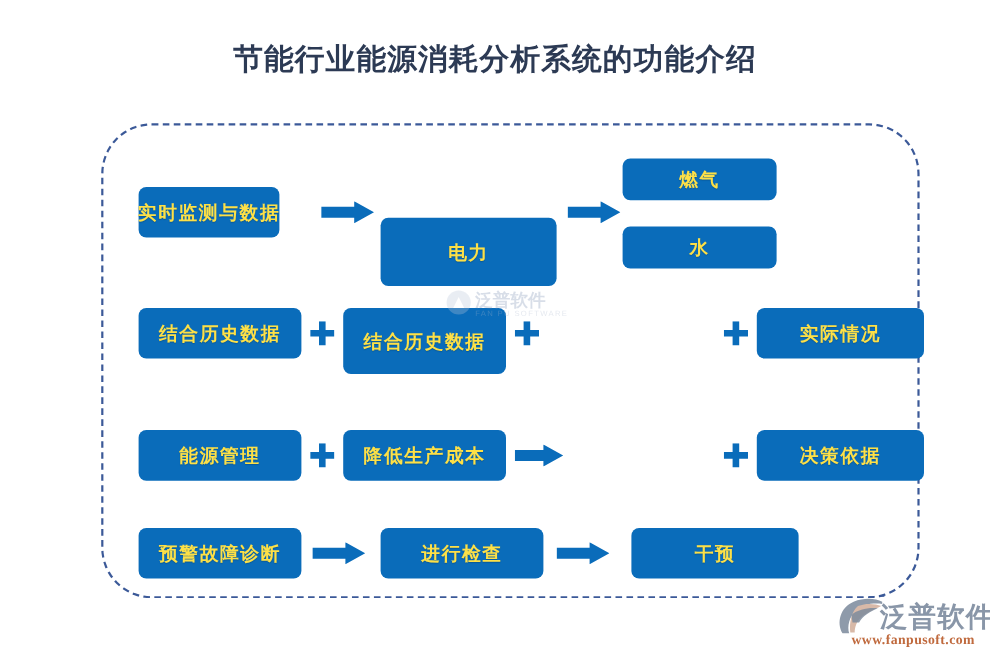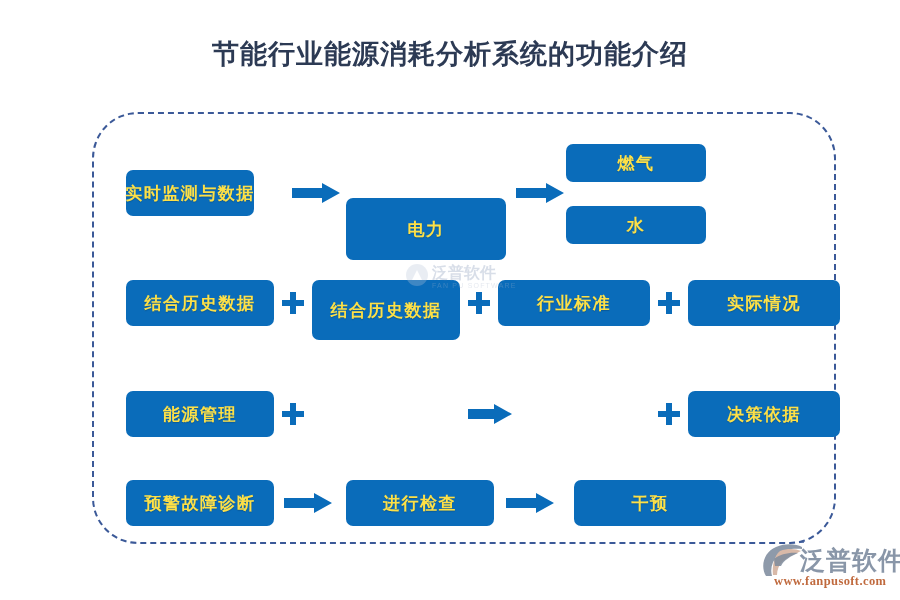--- a/index.html
+++ b/index.html
@@ -189,38 +189,38 @@
   </span>
 
   <div class="node" style="left:218px; top:166px; width:148px; height:60px;">结合历史数据</div>
 
   <span class="plus" style="left:374px; top:178px;">
     <svg width="22" height="22" viewBox="0 0 22 22" aria-hidden="true">
       <path d="M8,0 H14 V8 H22 V14 H14 V22 H8 V14 H0 V8 H8 Z" fill="#0a6cba"></path>
     </svg>
   </span>
 
-  <div class="node" style="left:404px; top:166px; width:152px; height:46px;">行业标准</div>
 
   <span class="plus" style="left:564px; top:178px;">
     <svg width="22" height="22" viewBox="0 0 22 22" aria-hidden="true">
       <path d="M8,0 H14 V8 H22 V14 H14 V22 H8 V14 H0 V8 H8 Z" fill="#0a6cba"></path>
     </svg>
   </span>
 
   <div class="node" style="left:32px; top:277px; width:148px; height:46px;">能源管理</div>
 
   <div class="node" style="left:594px; top:166px; width:152px; height:46px;">实际情况</div>
 
   <span class="plus" style="left:188px; top:289px;">
     <svg width="22" height="22" viewBox="0 0 22 22" aria-hidden="true">
       <path d="M8,0 H14 V8 H22 V14 H14 V22 H8 V14 H0 V8 H8 Z" fill="#0a6cba"></path>
     </svg>
   </span>
 
+  <div class="node" style="left:218px; top:277px; width:148px; height:46px;">降低生产成本</div>
 
   <span class="arrow" style="left:374px; top:290px;">
     <svg width="44" height="20" viewBox="0 0 44 20" aria-hidden="true">
       <path d="M0,5 L26,5 L26,0 L44,10 L26,20 L26,15 L0,15 Z" fill="#0a6cba"></path>
     </svg>
   </span>
 
 
   <span class="plus" style="left:564px; top:289px;">
     <svg width="22" height="22" viewBox="0 0 22 22" aria-hidden="true">

